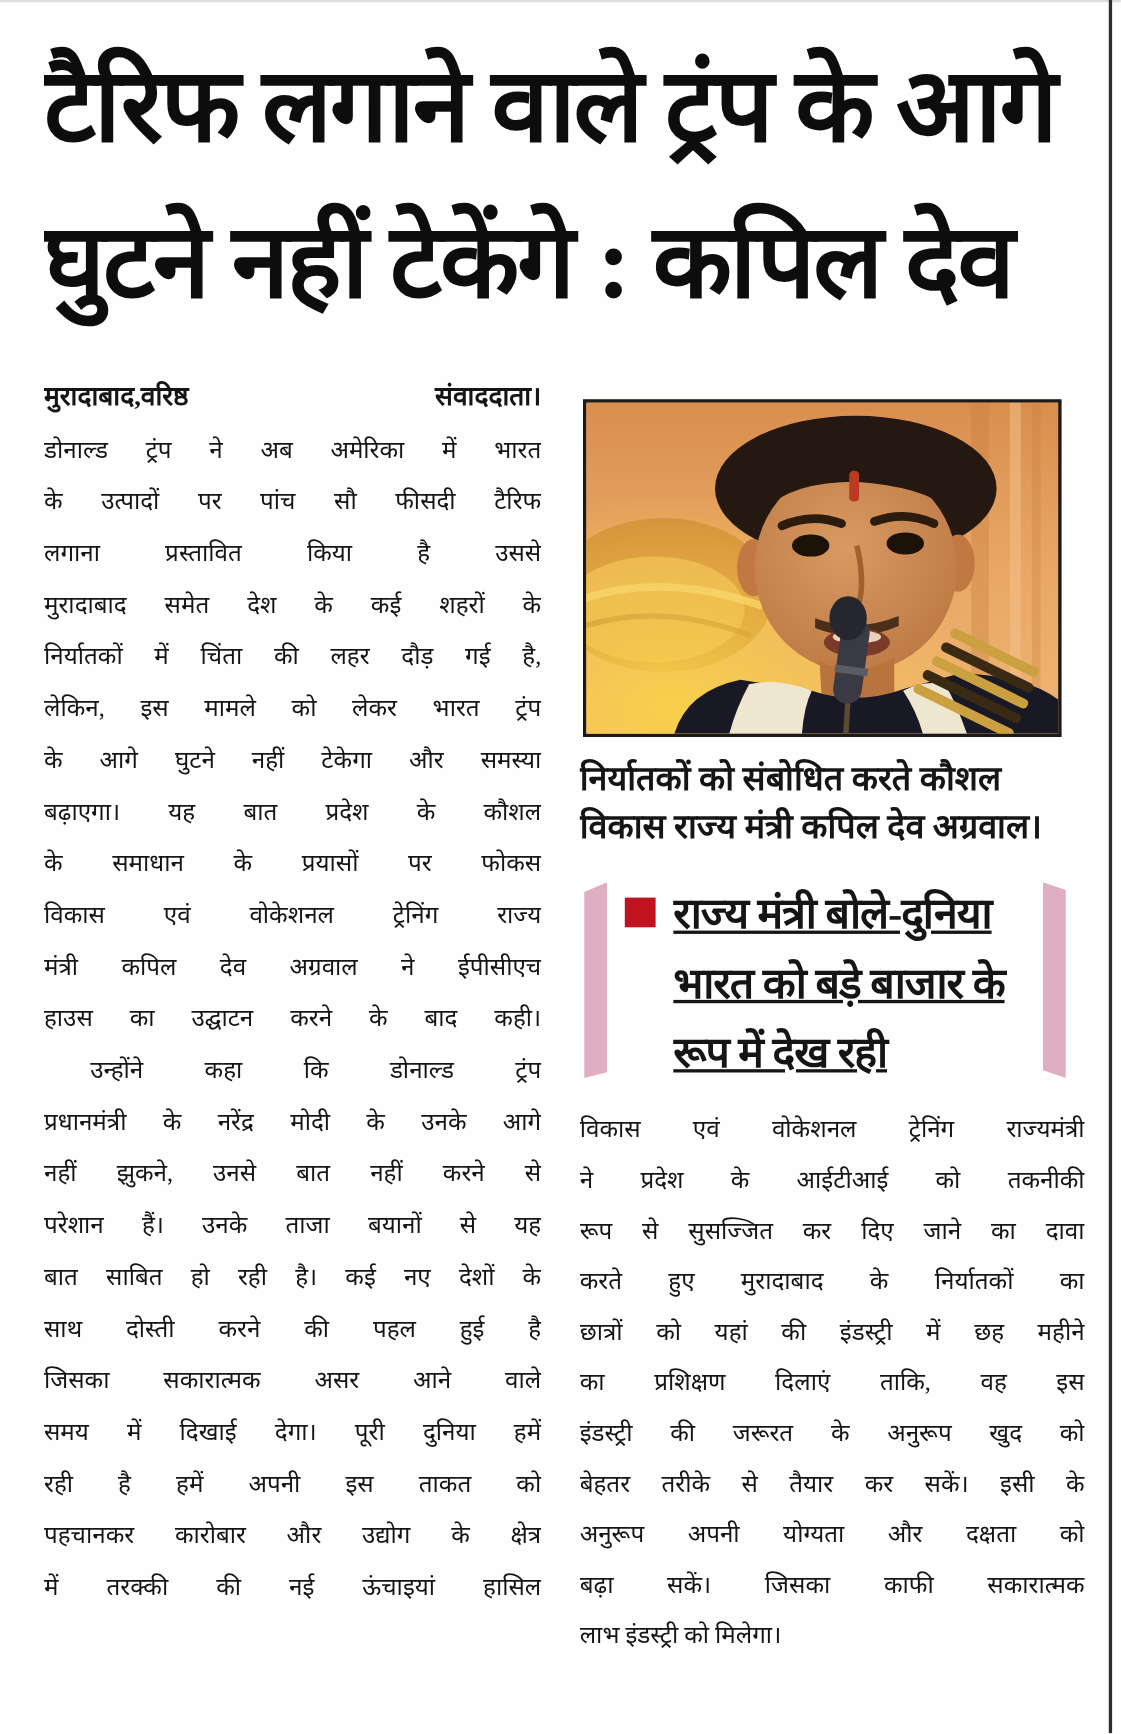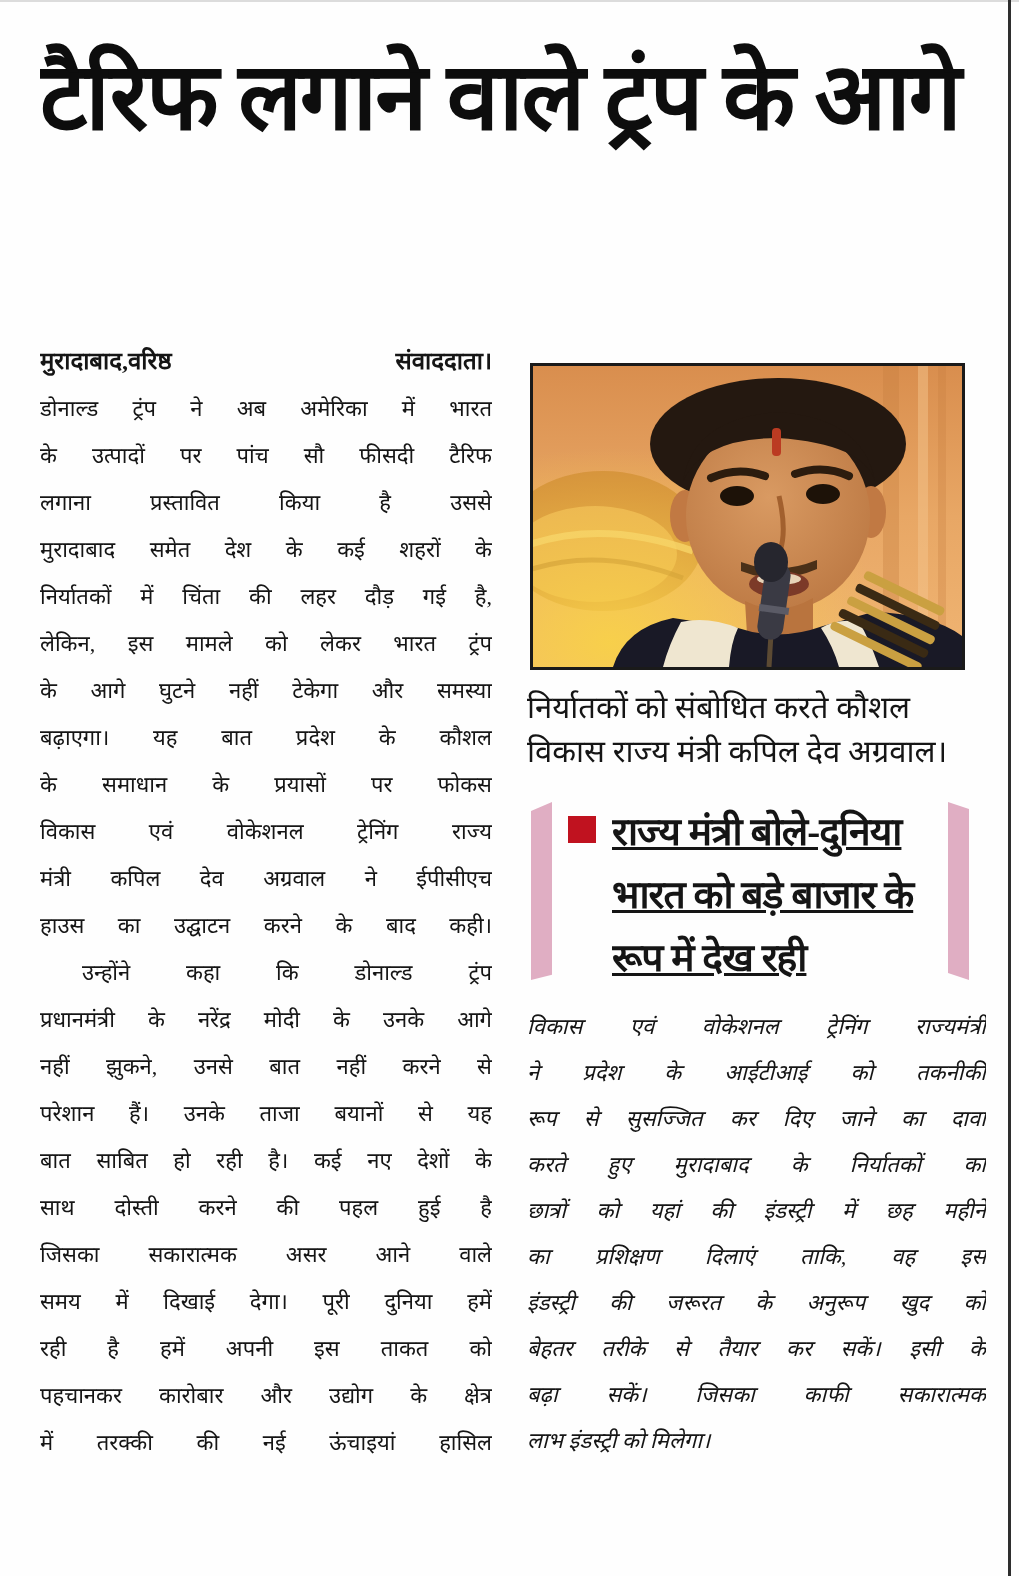--- a/index.html
+++ b/index.html
@@ -25,53 +25,54 @@
   .dateline{
     font-weight:700;font-size:24px;line-height:47px;height:47px;overflow:hidden;
     text-align:justify;text-align-last:justify;
   }
   .article-lines{font-size:22px;}
   .line{
     height:47px;overflow:hidden;line-height:47px;
     text-align:justify;text-align-last:justify;
   }
   .col-left .article-lines .line:nth-child(13){text-indent:42px;}
-  .col-right .article-lines .line{height:46px;line-height:46px;font-style:italic;}
+  .col-right .article-lines .line{height:46px;line-height:46px;}
   .col-right .article-lines .line:last-child{text-align-last:left;}
   .col-right .article-lines{margin-top:22px;}
 
   
   .photo-frame{
     margin:25px 0 0 3px;width:429px;height:301px;border:3px solid #1a1a1a;
     padding:0;background:#e8a765;
   }
   .photo-frame svg{display:block;width:429px;height:301px;}
 
   
-  .caption{margin-top:16px;font-weight:400;font-size:31px;}
+  .caption{margin-top:16px;font-weight:700;font-size:31px;}
   .caption .line{height:44px;line-height:44px;text-align:left;text-align-last:left;}
 
   
   .pullquote{position:relative;margin-top:28px;height:180px;}
   .pq-bar{position:absolute;top:0;width:21px;height:178px;background:#e0aec3;}
   .pq-bar-left{left:4px;clip-path:polygon(0 5%,100% 0,100% 97%,0 100%);}
   .pq-bar-right{left:421px;clip-path:polygon(0 0,100% 4%,100% 100%,0 96%);}
   .pq-bullet{position:absolute;left:41px;top:14px;width:28px;height:27px;background:#c0121f;}
   .pq-text{position:absolute;left:85px;top:-2px;width:334px;font-weight:700;font-size:39px;text-decoration:underline;}
   .pq-text .line{height:63px;line-height:63px;text-align:left;text-align-last:left;letter-spacing:-1px;}
 </style>
 </head>
 <body>
 
 <div class="page">
   <div class="edge-top"></div>
   <div class="edge-right"></div>
 
   <header class="headline">
     <div class="headline-line">टैरिफ लगाने वाले ट्रंप के आगे</div>
+    <div class="headline-line">घुटने नहीं टेकेंगे : कपिल देव</div>
   </header>
 
   <section class="col-left">
     <div class="dateline">मुरादाबाद,वरिष्ठ संवाददाता।</div>
     <div class="article-lines">
         <div class="line">डोनाल्ड ट्रंप ने अब अमेरिका में भारत</div>
         <div class="line">के उत्पादों पर पांच सौ फीसदी टैरिफ</div>
         <div class="line">लगाना प्रस्तावित किया है उससे</div>
         <div class="line">मुरादाबाद समेत देश के कई शहरों के</div>
         <div class="line">निर्यातकों में चिंता की लहर दौड़ गई है,</div>
@@ -183,17 +184,18 @@
 
     <div class="article-lines">
         <div class="line">विकास एवं वोकेशनल ट्रेनिंग राज्यमंत्री</div>
         <div class="line">ने प्रदेश के आईटीआई को तकनीकी</div>
         <div class="line">रूप से सुसज्जित कर दिए जाने का दावा</div>
         <div class="line">करते हुए मुरादाबाद के निर्यातकों का</div>
         <div class="line">छात्रों को यहां की इंडस्ट्री में छह महीने</div>
         <div class="line">का प्रशिक्षण दिलाएं ताकि, वह इस</div>
         <div class="line">इंडस्ट्री की जरूरत के अनुरूप खुद को</div>
         <div class="line">बेहतर तरीके से तैयार कर सकें। इसी के</div>
+        <div class="line">अनुरूप अपनी योग्यता और दक्षता को</div>
         <div class="line">बढ़ा सकें। जिसका काफी सकारात्मक</div>
         <div class="line">लाभ इंडस्ट्री को मिलेगा।</div>
       </div>
   </section>
 </div>
 
 </body></html>

